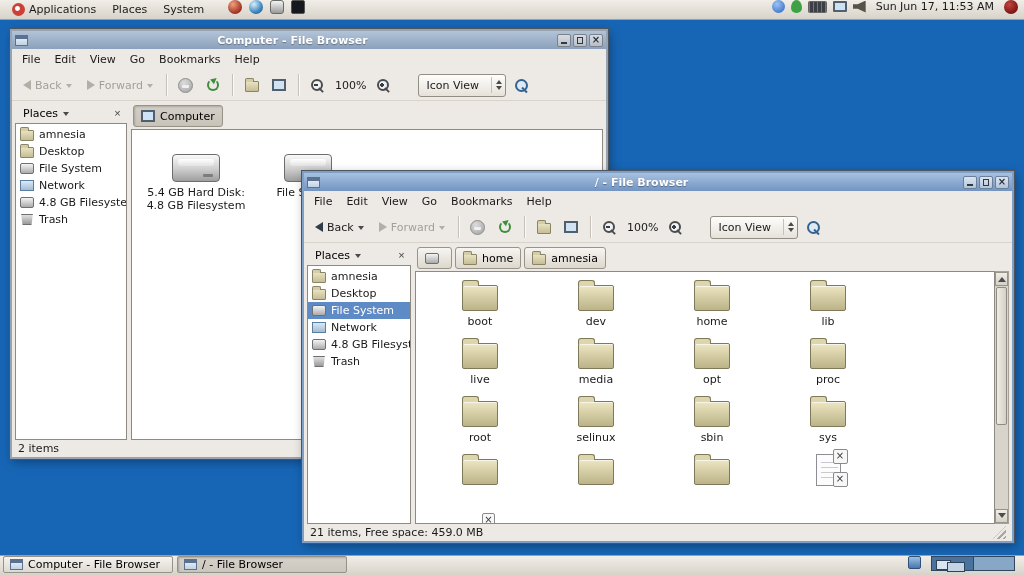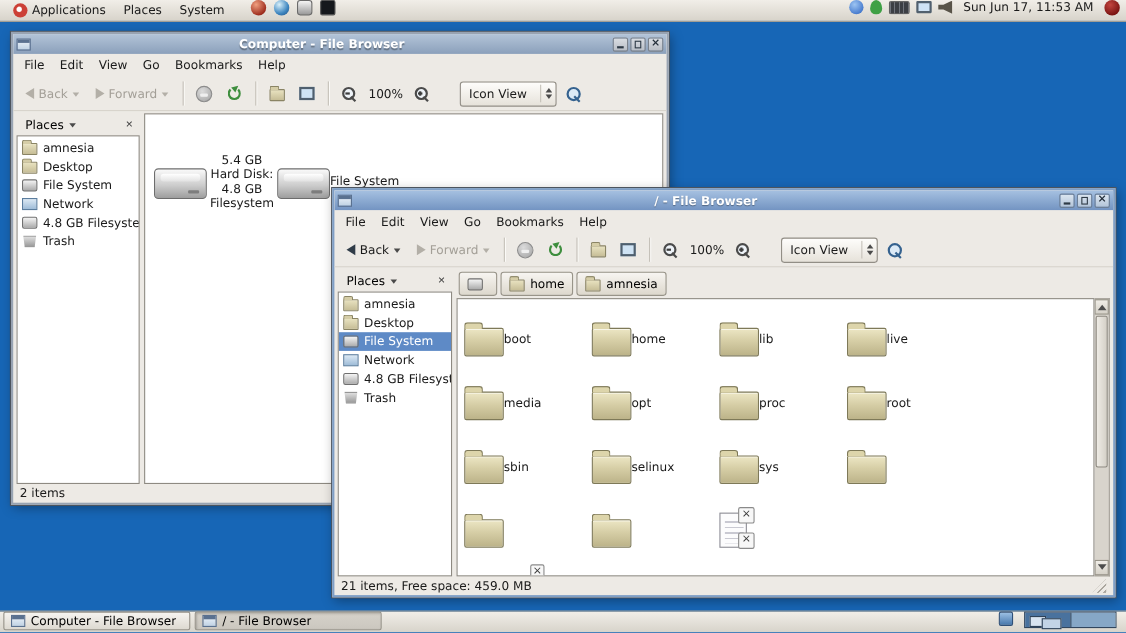--- a/index.html
+++ b/index.html
@@ -100,21 +100,21 @@
 .si[data-icon=trash]{background:linear-gradient(#e0e0e0,#9a9a9a);border:1px solid #707070;clip-path:polygon(8% 0,92% 0,82% 100%,18% 100%)}
 .si[data-icon=computer]{background:#cfe3f4;border:2px solid #4f5f6e;height:12px}
 
 .maincol{flex:1;display:flex;flex-direction:column;min-width:0;margin-left:4px}
 .pathrow{height:26px;display:flex;align-items:center;gap:3px;padding:0 2px;flex:none}
 .pbtn{display:flex;align-items:center;gap:5px;height:22px;padding:0 7px;border:1px solid #989489;border-radius:3px;background:linear-gradient(#f7f5f1,#ddd8cd);font:inherit;white-space:nowrap}
 .pbtn.pressed{background:linear-gradient(#d3cfc6,#c8c4ba);box-shadow:inset 1px 1px 2px rgba(0,0,0,.18)}
 .contentwrap{flex:1;display:flex;min-height:0}
 .content{flex:1;background:#fff;border:1px solid #8e8a82;position:relative;overflow:hidden}
 .files{display:flex;flex-wrap:wrap;align-content:flex-start;padding:6px 0 0 6px}
-.fitem{width:116px;height:58px;display:flex;flex-direction:row;align-items:center}
+.fitem{width:116px;height:58px;display:flex;flex-direction:column;align-items:center}
 .drives{display:flex;padding:16px 0 0 8px}
 .drives .fitem{width:112px;height:86px}
 .flabel{margin-top:4px;text-align:center;max-width:112px;line-height:1.2}
 .drives .flabel{max-width:100px}
 .ficon{position:relative;flex:none}
 .ficon[data-icon=folder]{width:36px;height:26px;margin-top:7px;background:linear-gradient(#ece6c4 0%,#d6cea6 45%,#bcb389 100%);border:1px solid #7e7958;border-radius:2px;box-shadow:inset 0 1px 0 rgba(255,255,255,.6)}
 .ficon[data-icon=folder]::before{content:"";position:absolute;top:-6px;left:-1px;width:15px;height:5px;background:#ddd5ab;border:1px solid #7e7958;border-bottom:none;border-radius:3px 3px 0 0}
 .ficon[data-icon=file]{width:25px;height:32px;margin-top:2px;background-color:#fcfcfd;border:1px solid #8d8d95;background-image:repeating-linear-gradient(180deg,transparent 0 4px,#c9c9d2 4px 5px);background-size:17px 24px;background-position:4px 3px;background-repeat:no-repeat}
 .ficon.emb::before,.ficon.emb::after,.partial-emblem{width:13px;height:13px;background:#f7f7f7;border:1px solid #8a8a8a;color:#3a3a3a;font-size:10px;line-height:11px;text-align:center;border-radius:2px}
 .ficon.emb::before{content:"×";position:absolute;top:-6px;right:-8px}
@@ -301,20 +301,27 @@
               <span>4.8 GB Filesystem</span>
             </li>
 
             <li class="srow">
               <span class="si" data-icon="trash"></span>
               <span>Trash</span>
             </li>
           </ul>
       </aside>
       <div class="maincol">
+        <div class="pathrow">
+
+            <button class="pbtn pressed">
+              <span class="si" data-icon="computer"></span>
+              <span>Computer</span>
+            </button>
+          </div>
         <div class="contentwrap">
           <div class="content drives">
 
               <div class="fitem">
                 <span class="ficon" data-icon="drive"></span>
                 <span class="flabel">5.4 GB Hard Disk: 4.8 GB Filesystem</span>
               </div>
 
               <div class="fitem">
                 <span class="ficon" data-icon="drive"></span>
@@ -458,20 +465,24 @@
           <div class="content files">
 
             <span class="partial-emblem"></span>
 
 
               <div class="fitem">
                 <span class="ficon" data-icon="folder"></span>
                 <span class="flabel">boot</span>
               </div>
 
+              <div class="fitem">
+                <span class="ficon" data-icon="folder"></span>
+                <span class="flabel">dev</span>
+              </div>
 
 
               <div class="fitem">
                 <span class="ficon" data-icon="folder"></span>
                 <span class="flabel">home</span>
               </div>
 
               <div class="fitem">
                 <span class="ficon" data-icon="folder"></span>
                 <span class="flabel">lib</span>
@@ -498,26 +509,26 @@
                 <span class="flabel">proc</span>
               </div>
 
               <div class="fitem">
                 <span class="ficon" data-icon="folder"></span>
                 <span class="flabel">root</span>
               </div>
 
               <div class="fitem">
                 <span class="ficon" data-icon="folder"></span>
+                <span class="flabel">selinux</span>
+              </div>
+
+              <div class="fitem">
+                <span class="ficon" data-icon="folder"></span>
                 <span class="flabel">sbin</span>
-              </div>
-
-              <div class="fitem">
-                <span class="ficon" data-icon="folder"></span>
-                <span class="flabel">selinux</span>
               </div>
 
 
               <div class="fitem">
                 <span class="ficon" data-icon="folder"></span>
                 <span class="flabel">sys</span>
               </div>
 
               <div class="fitem">
                 <span class="ficon" data-icon="folder"></span>

